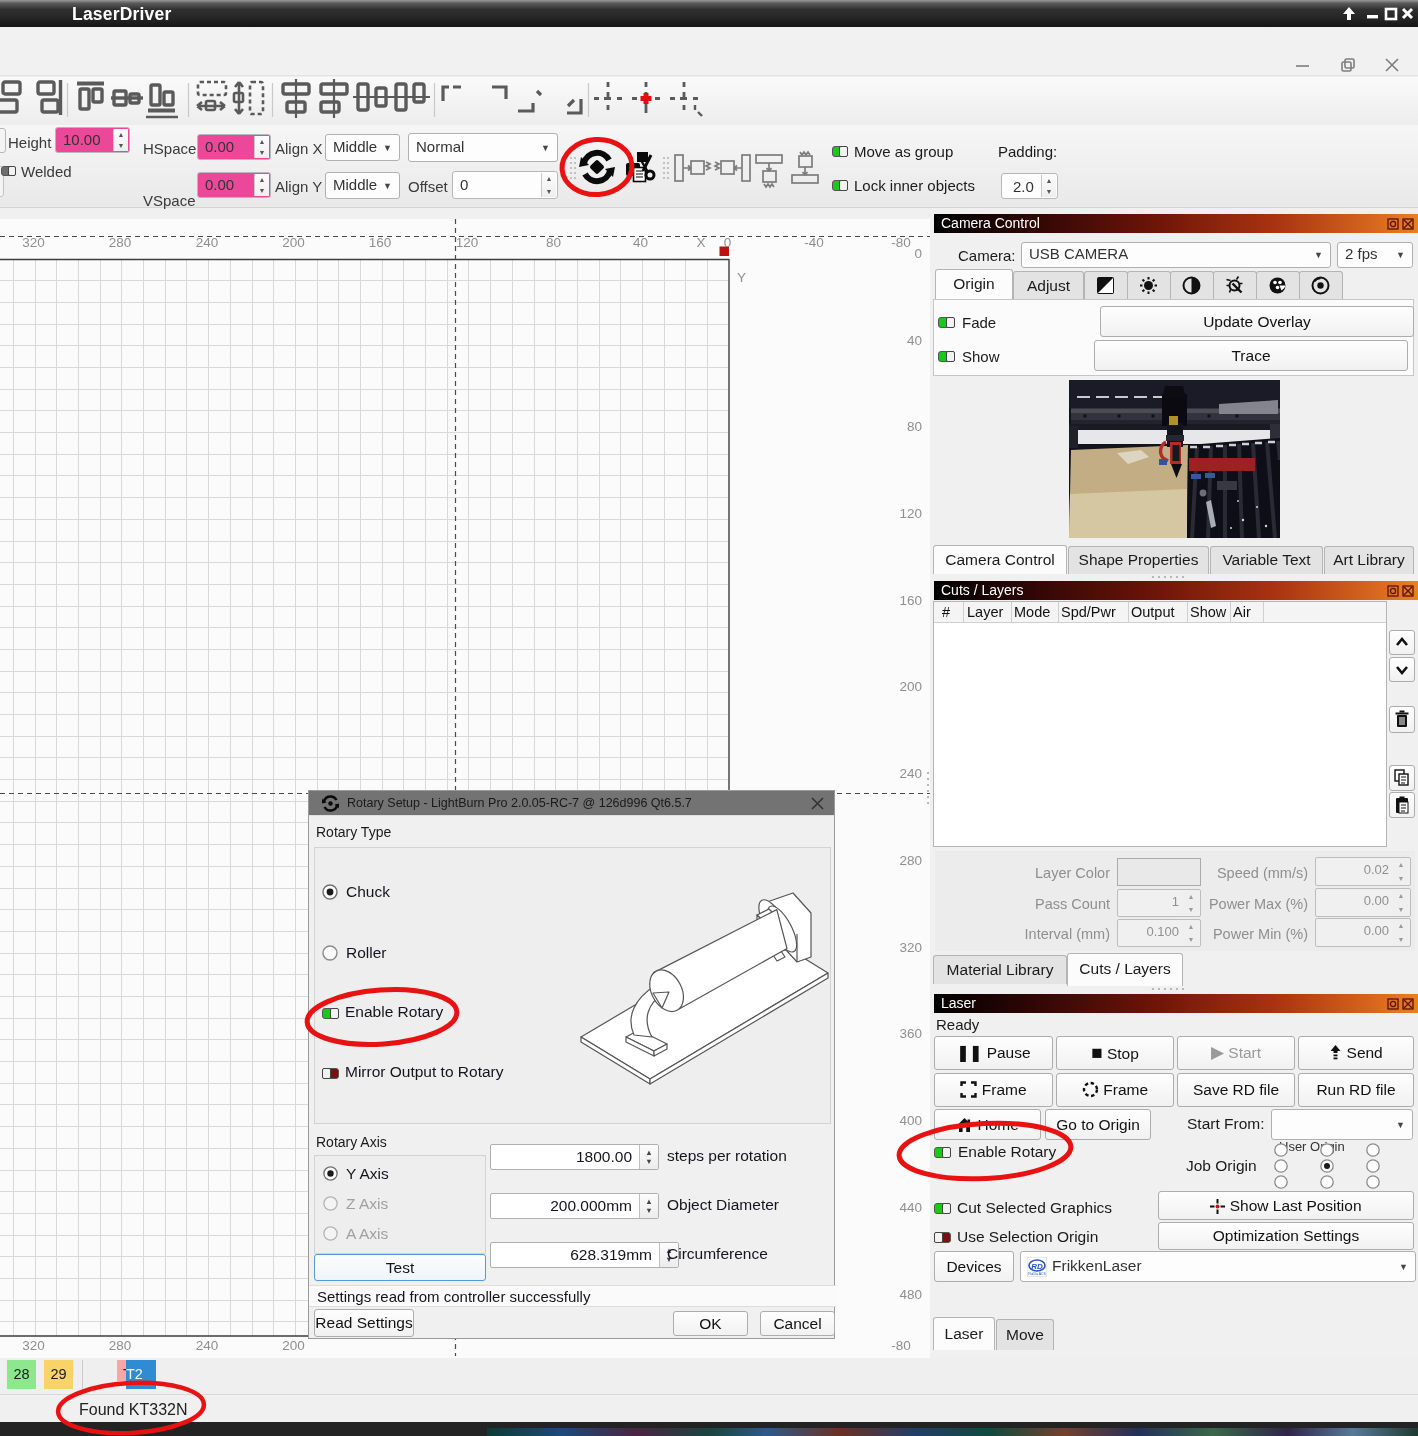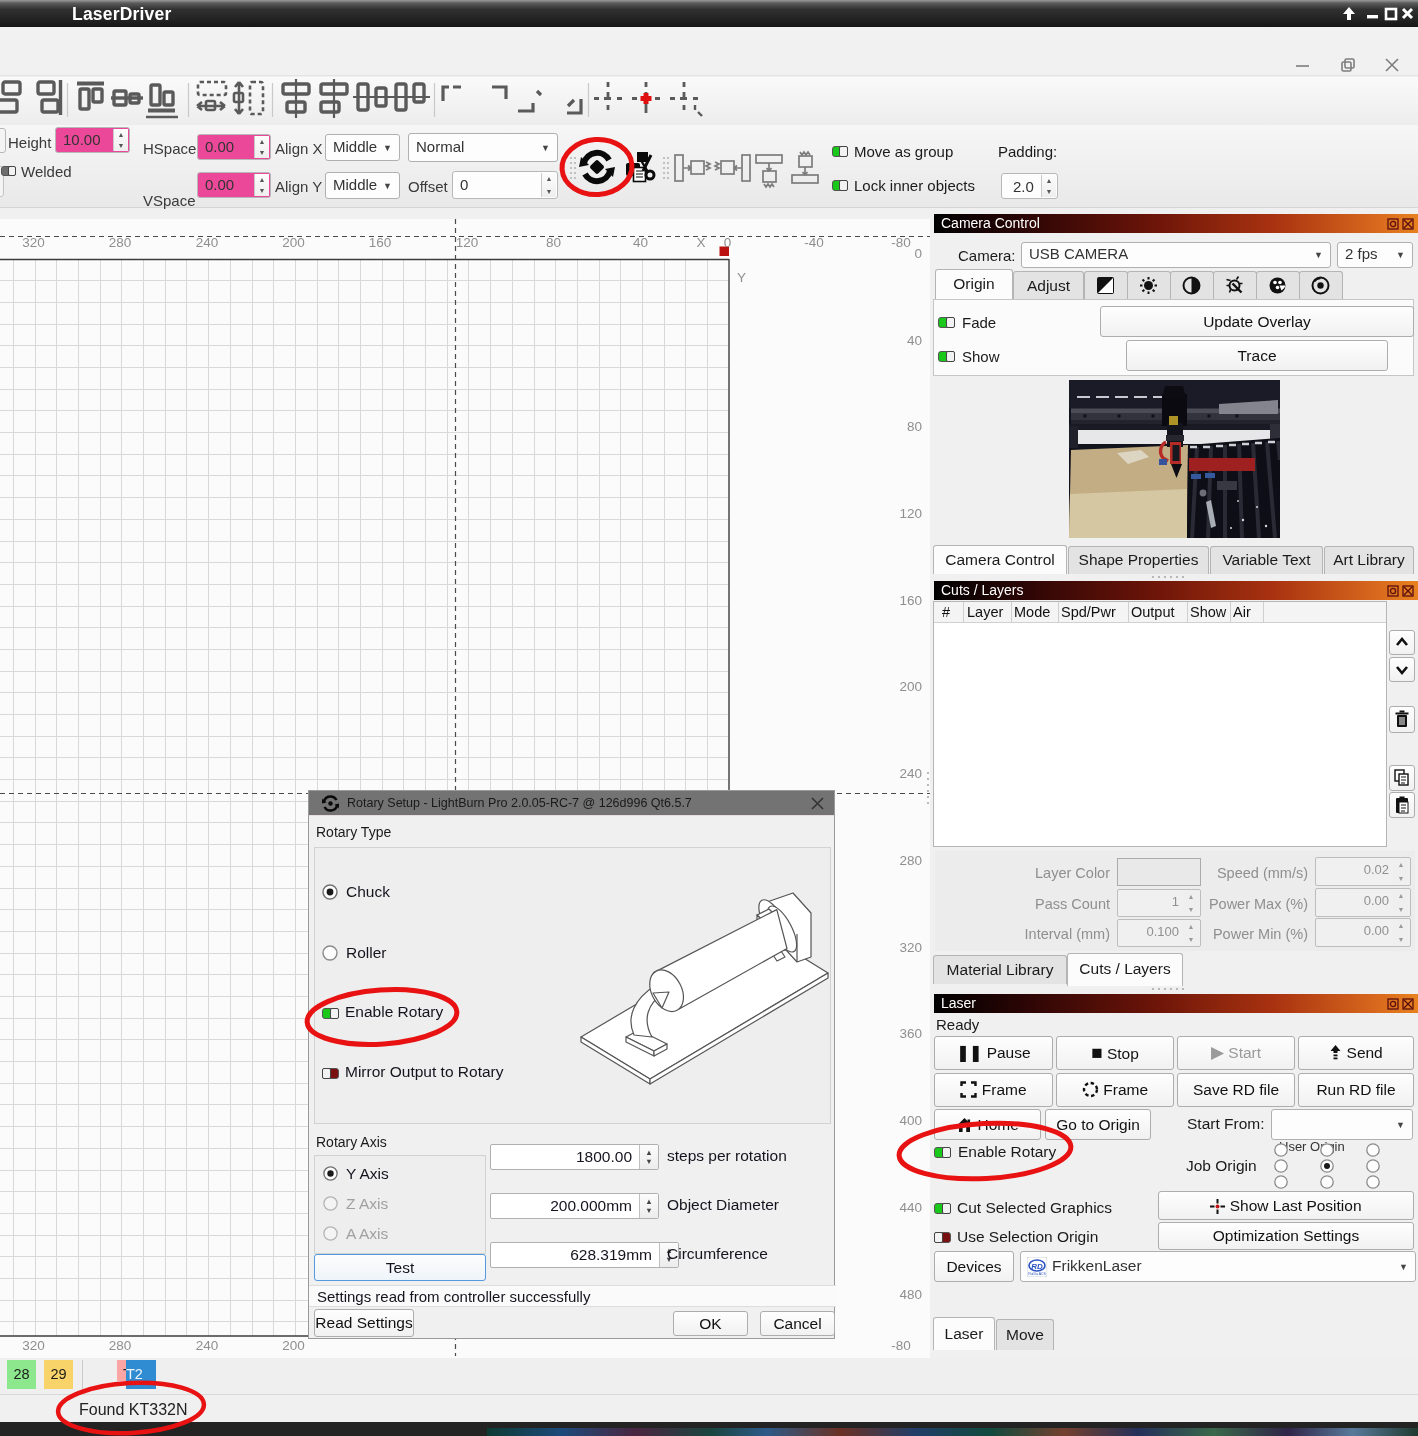--- a/index.html
+++ b/index.html
@@ -382,21 +382,21 @@
   <div class="abs" style="left:933px;top:299px;width:481px;height:77px;background:#fbfbfb;border:1px solid #c6c6c6;"></div>
   <div class="tog" style="left:938px;top:317px;">
     <span class="knob"></span>
   </div>
   <span class="lbl" style="left:962px;top:314px;color:#1a1a1a;">Fade</span>
   <div class="btn" style="left:1100px;top:306px;width:314px;height:31px;line-height:29px;">Update Overlay</div>
   <div class="tog" style="left:938px;top:351px;">
     <span class="knob"></span>
   </div>
   <span class="lbl" style="left:962px;top:348px;color:#1a1a1a;">Show</span>
-  <div class="btn" style="left:1126px;top:340px;width:262px;height:31px;line-height:29px;">Trace</div>
+  <div class="btn" style="left:1094px;top:340px;width:314px;height:31px;line-height:29px;">Trace</div>
 
   <svg class="abs" style="left:1069px;top:380px;" width="211" height="158" viewBox="0 0 211 158">
     <rect width="211" height="158" fill="#13131d"></rect>
     <rect x="0" y="0" width="211" height="28" fill="#1b1b27"></rect>
     <path d="M8 17 h13 m6 0 h13 m6 0 h13 m6 0 h13 m6 0 h13 m6 0 h10" stroke="#c9c9d2" stroke-width="2"></path>
     <rect x="2" y="28" width="209" height="16" fill="#33333d"></rect>
     <rect x="2" y="29" width="209" height="4" fill="#4c4c56"></rect>
     <rect x="2" y="40" width="209" height="4" fill="#23232d"></rect>
     <circle cx="16" cy="36" r="1.8" fill="#121219"></circle>
     <circle cx="50" cy="36" r="1.8" fill="#121219"></circle>

